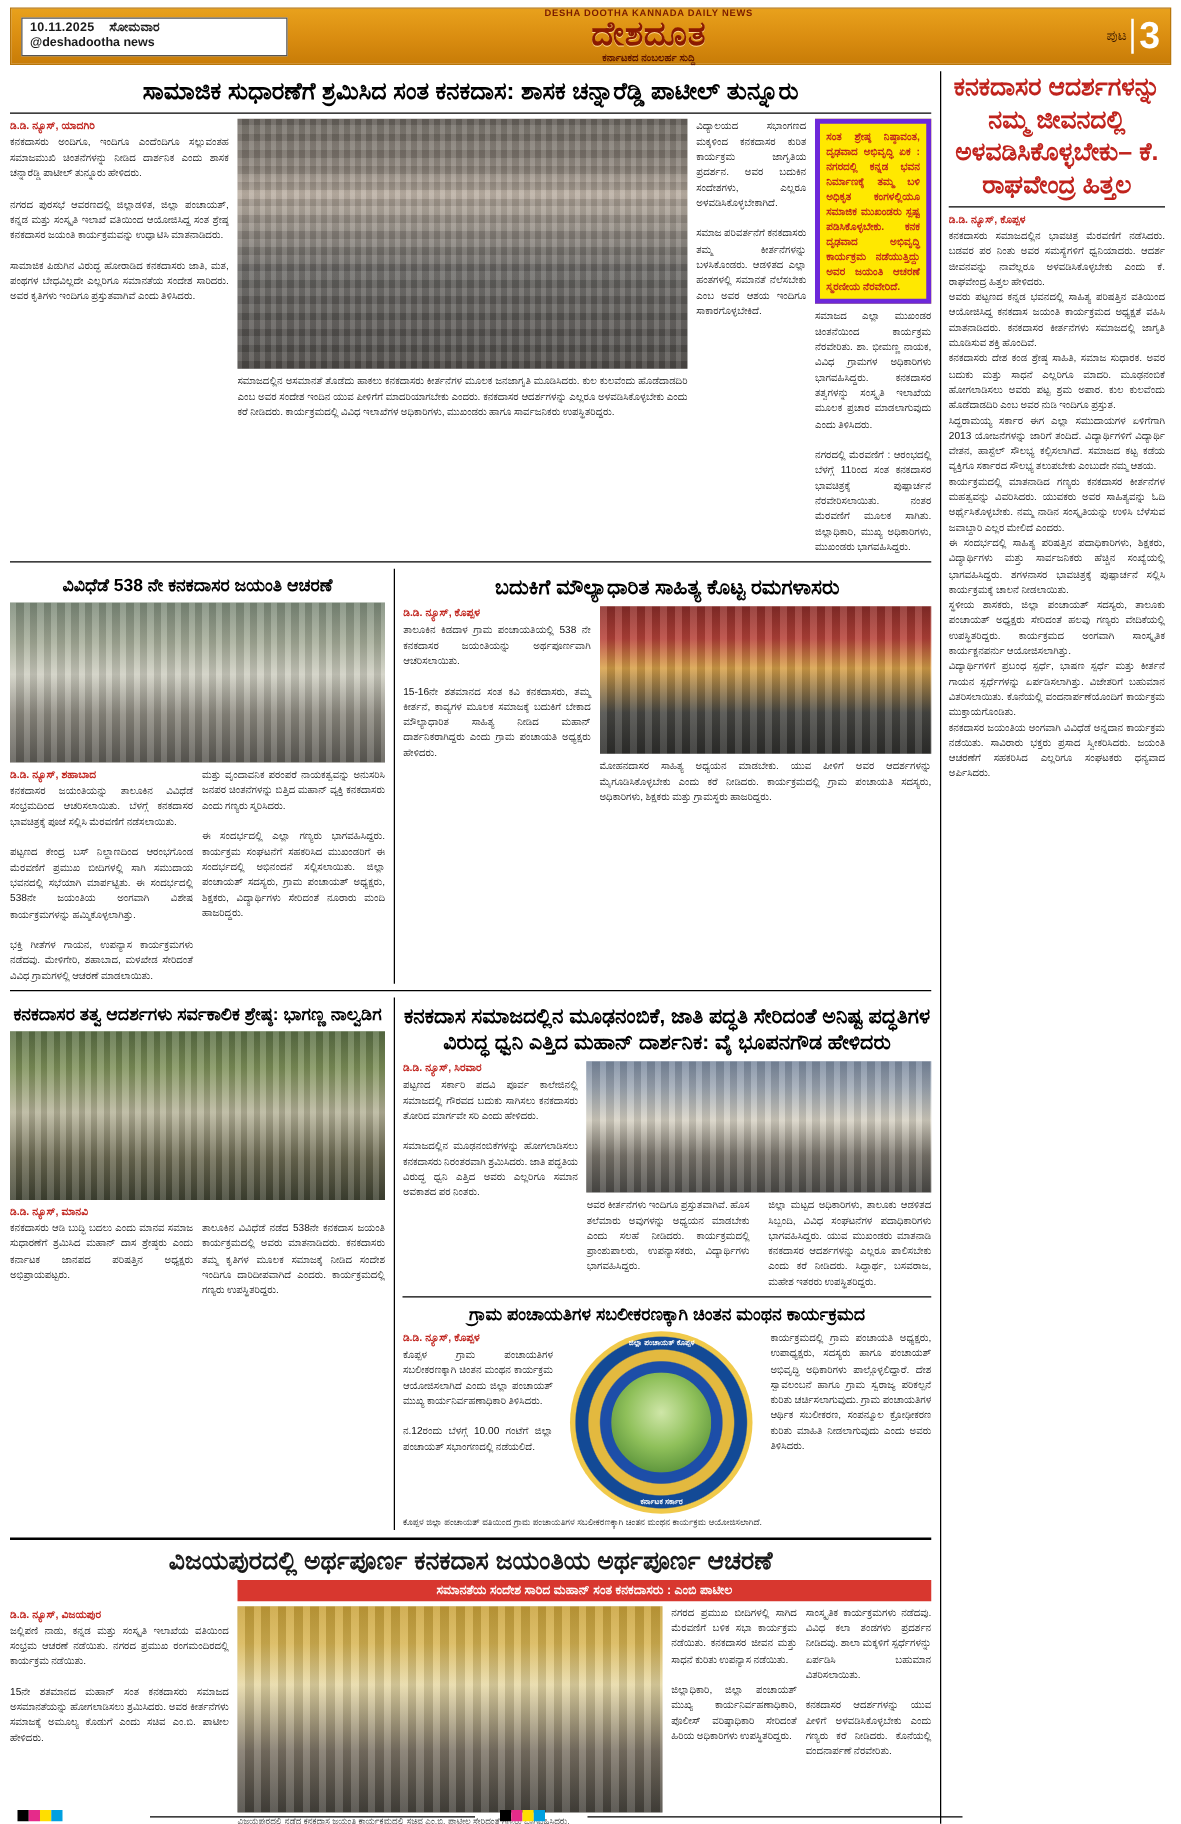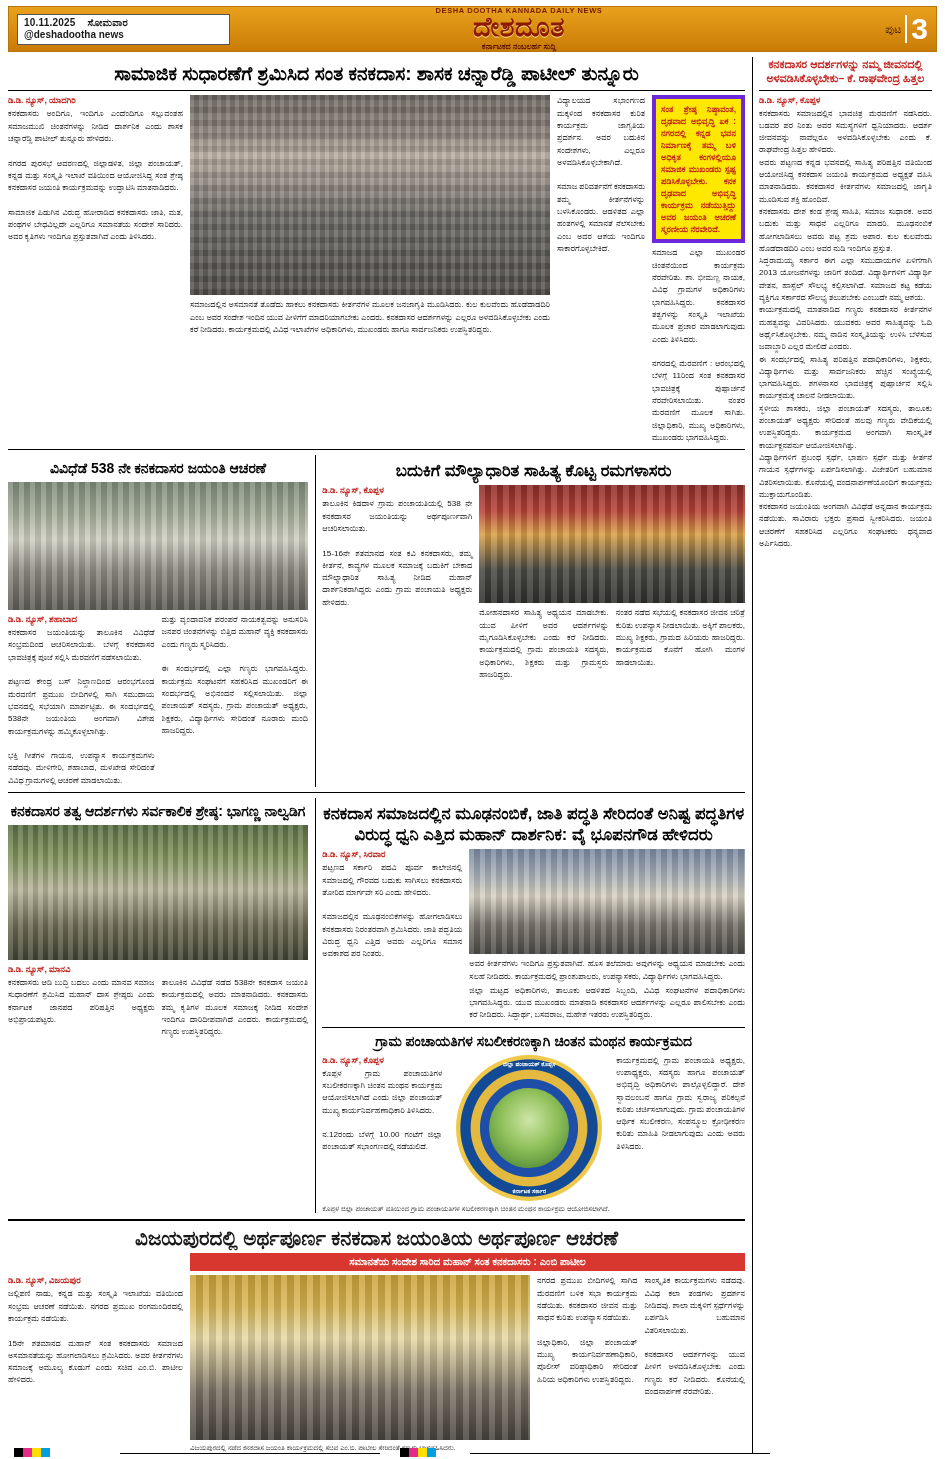--- a/index.html
+++ b/index.html
@@ -121,21 +121,21 @@
     padding:4px 5px; text-align:justify;
   }
 
   
   .cols { display:flex; gap:7px; }
   .col { flex:1 1 0; min-width:0; }
 
   .divider-v { width:1px; background:#000; align-self:stretch; }
 
   
-  .rail-hl { font-size:11px; font-weight:bold; color:#c0231d; text-align:center; line-height:1.3; }
+  .rail-hl { font-size:20px; font-weight:bold; color:#c0231d; text-align:center; line-height:1.3; }
 
   
   .banner-hl {
     font-size: 20px; font-weight:bold; text-align:center; margin:4px 0 3px;
   }
   .redbar {
     background:#d8372f; color:#fff; font-weight:bold; font-size:10px;
     text-align:center; padding:3px 4px;
   }
 
@@ -255,23 +255,20 @@
               <div class="body" style="white-space:pre-line;">ತಾಲೂಕಿನ ಕಿಡದಾಳ ಗ್ರಾಮ ಪಂಚಾಯತಿಯಲ್ಲಿ 538 ನೇ ಕನಕದಾಸರ ಜಯಂತಿಯನ್ನು ಅರ್ಥಪೂರ್ಣವಾಗಿ ಆಚರಿಸಲಾಯಿತು.
 
 15-16ನೇ ಶತಮಾನದ ಸಂತ ಕವಿ ಕನಕದಾಸರು, ತಮ್ಮ ಕೀರ್ತನೆ, ಕಾವ್ಯಗಳ ಮೂಲಕ ಸಮಾಜಕ್ಕೆ ಬದುಕಿಗೆ ಬೇಕಾದ ಮೌಲ್ಯಾಧಾರಿತ ಸಾಹಿತ್ಯ ನೀಡಿದ ಮಹಾನ್ ದಾರ್ಶನಿಕರಾಗಿದ್ದರು ಎಂದು ಗ್ರಾಮ ಪಂಚಾಯತಿ ಅಧ್ಯಕ್ಷರು ಹೇಳಿದರು.</div>
             </div>
             <div style="flex:1 1 auto;">
               <div class="photo ph-stage" style="height:118px;"></div>
               <div style="display:flex; gap:7px; margin-top:4px;">
                 <div style="flex:1 1 0;">
                   <div class="body" style="white-space:pre-line;">ಮೋಹನದಾಸರ ಸಾಹಿತ್ಯ ಅಧ್ಯಯನ ಮಾಡಬೇಕು. ಯುವ ಪೀಳಿಗೆ ಅವರ ಆದರ್ಶಗಳನ್ನು ಮೈಗೂಡಿಸಿಕೊಳ್ಳಬೇಕು ಎಂದು ಕರೆ ನೀಡಿದರು. ಕಾರ್ಯಕ್ರಮದಲ್ಲಿ ಗ್ರಾಮ ಪಂಚಾಯತಿ ಸದಸ್ಯರು, ಅಧಿಕಾರಿಗಳು, ಶಿಕ್ಷಕರು ಮತ್ತು ಗ್ರಾಮಸ್ಥರು ಹಾಜರಿದ್ದರು.</div>
                 </div>
-                <div style="flex:1 1 0;">
-                  <div class="body" style="white-space:pre-line;">ನಂತರ ನಡೆದ ಸಭೆಯಲ್ಲಿ ಕನಕದಾಸರ ಜೀವನ ಚರಿತ್ರೆ ಕುರಿತು ಉಪನ್ಯಾಸ ನೀಡಲಾಯಿತು. ಅಕ್ಕಿಗೆ ಪಾಲಕರು, ಮುಖ್ಯ ಶಿಕ್ಷಕರು, ಗ್ರಾಮದ ಹಿರಿಯರು ಹಾಜರಿದ್ದರು. ಕಾರ್ಯಕ್ರಮದ ಕೊನೆಗೆ ಹೋಗಿ ಮಂಗಳ ಹಾಡಲಾಯಿತು.</div>
-                </div>
               </div>
             </div>
           </div>
         </div>
       </div>
 
       <div class="rule"></div>
 
       <div style="display:flex; gap:7px;">
 
@@ -290,21 +287,21 @@
           <div class="hl">ಕನಕದಾಸ ಸಮಾಜದಲ್ಲಿನ ಮೂಢನಂಬಿಕೆ, ಜಾತಿ ಪದ್ಧತಿ ಸೇರಿದಂತೆ ಅನಿಷ್ಟ ಪದ್ಧತಿಗಳ ವಿರುದ್ಧ ಧ್ವನಿ ಎತ್ತಿದ ಮಹಾನ್ ದಾರ್ಶನಿಕ: ವೈ ಭೂಪನಗೌಡ ಹೇಳಿದರು</div>
           <div style="display:flex; gap:7px;">
             <div style="flex:0 0 140px;">
               <div class="byline">ಡಿ.ಡಿ. ನ್ಯೂಸ್, ಸಿರವಾರ</div>
               <div class="body" style="white-space:pre-line;">ಪಟ್ಟಣದ ಸರ್ಕಾರಿ ಪದವಿ ಪೂರ್ವ ಕಾಲೇಜಿನಲ್ಲಿ ಸಮಾಜದಲ್ಲಿ ಗೌರವದ ಬದುಕು ಸಾಗಿಸಲು ಕನಕದಾಸರು ತೋರಿದ ಮಾರ್ಗವೇ ಸರಿ ಎಂದು ಹೇಳಿದರು.
 
 ಸಮಾಜದಲ್ಲಿನ ಮೂಢನಂಬಿಕೆಗಳನ್ನು ಹೋಗಲಾಡಿಸಲು ಕನಕದಾಸರು ನಿರಂತರವಾಗಿ ಶ್ರಮಿಸಿದರು. ಜಾತಿ ಪದ್ಧತಿಯ ವಿರುದ್ಧ ಧ್ವನಿ ಎತ್ತಿದ ಅವರು ಎಲ್ಲರಿಗೂ ಸಮಾನ ಅವಕಾಶದ ಪರ ನಿಂತರು.</div>
             </div>
             <div style="flex:1 1 auto;">
               <div class="photo ph-indoor" style="height:105px;"></div>
-              <div style="display:flex; gap:2px; margin-top:4px;flex-direction:column;">
+              <div style="display:flex; gap:15px; margin-top:4px;">
                 <div style="flex:1 1 0;">
                   <div class="body" style="white-space:pre-line;">ಅವರ ಕೀರ್ತನೆಗಳು ಇಂದಿಗೂ ಪ್ರಸ್ತುತವಾಗಿವೆ. ಹೊಸ ತಲೆಮಾರು ಅವುಗಳನ್ನು ಅಧ್ಯಯನ ಮಾಡಬೇಕು ಎಂದು ಸಲಹೆ ನೀಡಿದರು. ಕಾರ್ಯಕ್ರಮದಲ್ಲಿ ಪ್ರಾಂಶುಪಾಲರು, ಉಪನ್ಯಾಸಕರು, ವಿದ್ಯಾರ್ಥಿಗಳು ಭಾಗವಹಿಸಿದ್ದರು.</div>
                 </div>
                 <div style="flex:1 1 0;">
                   <div class="body" style="white-space:pre-line;">ಜಿಲ್ಲಾ ಮಟ್ಟದ ಅಧಿಕಾರಿಗಳು, ತಾಲೂಕು ಆಡಳಿತದ ಸಿಬ್ಬಂದಿ, ವಿವಿಧ ಸಂಘಟನೆಗಳ ಪದಾಧಿಕಾರಿಗಳು ಭಾಗವಹಿಸಿದ್ದರು. ಯುವ ಮುಖಂಡರು ಮಾತನಾಡಿ ಕನಕದಾಸರ ಆದರ್ಶಗಳನ್ನು ಎಲ್ಲರೂ ಪಾಲಿಸಬೇಕು ಎಂದು ಕರೆ ನೀಡಿದರು. ಸಿದ್ಧಾರ್ಥ, ಬಸವರಾಜ, ಮಹೇಶ ಇತರರು ಉಪಸ್ಥಿತರಿದ್ದರು.</div>
                 </div>
               </div>
             </div>
           </div>
 

